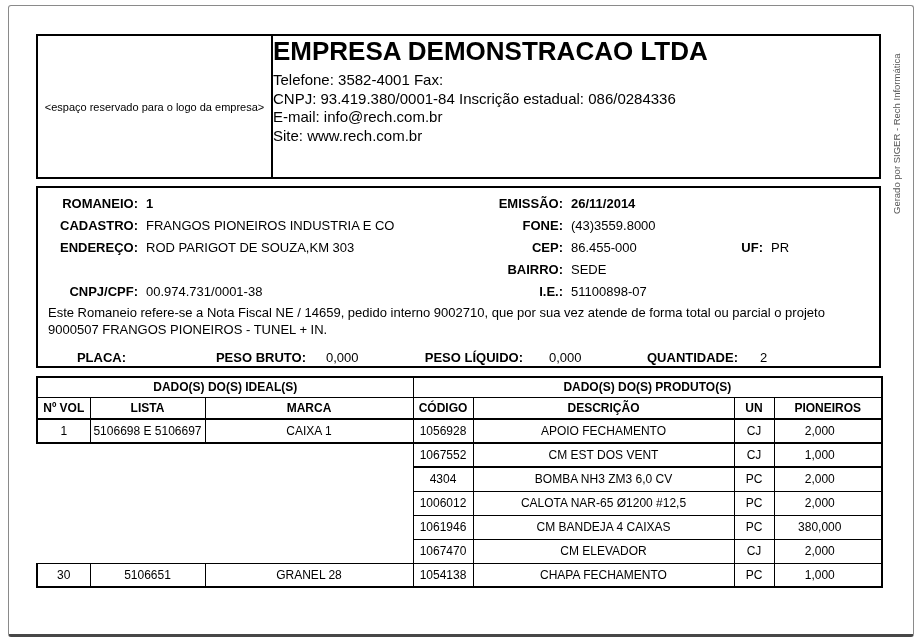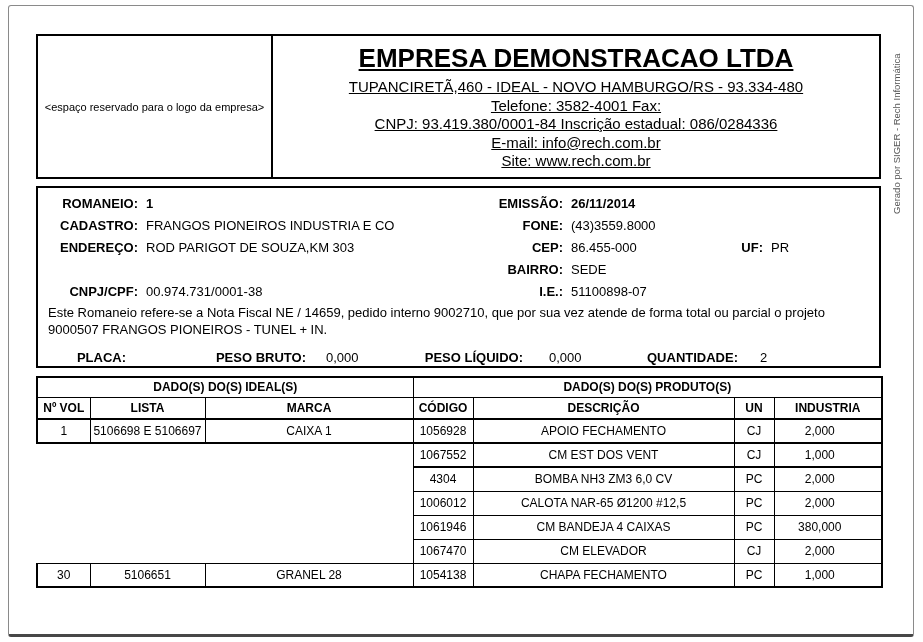--- a/index.html
+++ b/index.html
@@ -35,23 +35,20 @@
   .logo-cell {
     width: 235px;
     border-right: 2px solid #000;
     display: flex; align-items: center; justify-content: center;
     font-size: 11px;
     text-align: center;
     padding: 4px;
   }
   .company-cell {
     flex: 1;
-    text-align: center;
-    padding-top: 7px;
-    text-decoration: underline;
   }
   .company-name {
     font-size: 26px;
     font-weight: bold;
     letter-spacing: 0px;
     margin-bottom: 4px;
   }
   .company-line { font-size: 15px; line-height: 18.6px; }
 
   
@@ -125,21 +122,20 @@
 </head>
 <body>
 
 <div class="canvas">
   <div class="page">
 
     <div class="header-box">
       <div class="logo-cell">&lt;espaço reservado para o logo da empresa&gt;</div>
       <div class="company-cell">
         <div class="company-name">EMPRESA DEMONSTRACAO LTDA</div>
-        <div class="company-line">TUPANCIRETÃ,460 - IDEAL - NOVO HAMBURGO/RS - 93.334-480</div>
         <div class="company-line">Telefone: 3582-4001 Fax:</div>
         <div class="company-line">CNPJ: 93.419.380/0001-84 Inscrição estadual: 086/0284336</div>
         <div class="company-line">E-mail: info@rech.com.br</div>
         <div class="company-line">Site: www.rech.com.br</div>
       </div>
     </div>
 
     <div class="side-note">Gerado por SIGER - Rech Informática</div>
 
     <div class="info-box">
@@ -208,21 +204,21 @@
             <td class="gh bl2" colspan="3">DADO(S) DO(S) IDEAL(S)</td>
             <td class="gh br2" colspan="4">DADO(S) DO(S) PRODUTO(S)</td>
           </tr>
           <tr>
             <td class="ch bl2">Nº VOL</td>
             <td class="ch">LISTA</td>
             <td class="ch">MARCA</td>
             <td class="ch">CÓDIGO</td>
             <td class="ch">DESCRIÇÃO</td>
             <td class="ch">UN</td>
-            <td class="ch br2">INDUSTRIA</td>
+            <td class="ch br2">PIONEIROS</td>
           </tr>
           <tr>
             <td class="c bl2 bb2">1</td>
             <td class="c bb2">5106698 E 5106697</td>
             <td class="c bb2">CAIXA 1</td>
             <td class="c bb2">1056928</td>
             <td class="c bb2">APOIO FECHAMENTO</td>
             <td class="c bb2">CJ</td>
             <td class="c qty bb2 br2">2,000</td>
           </tr>

